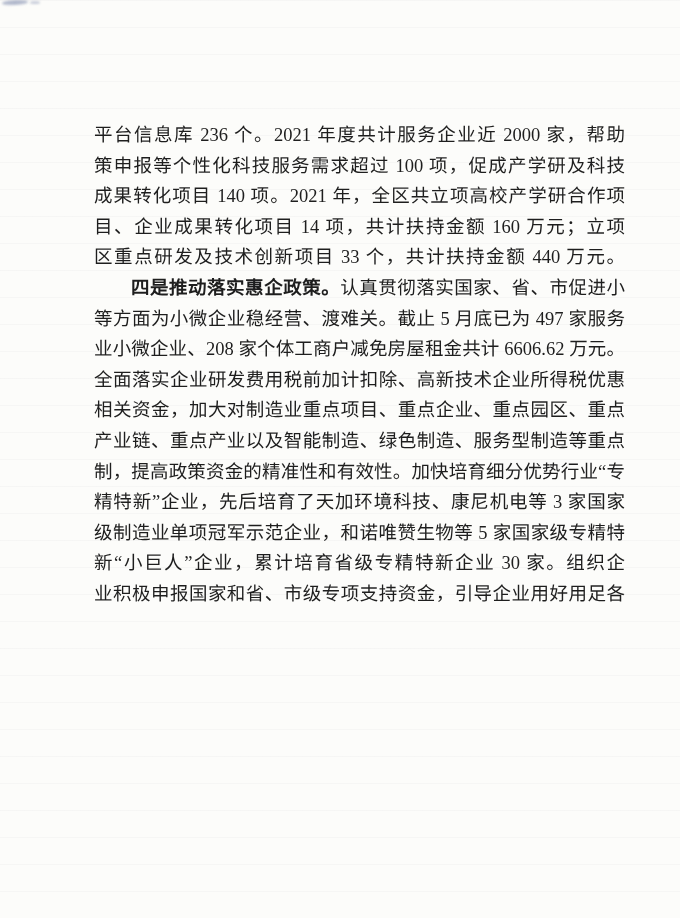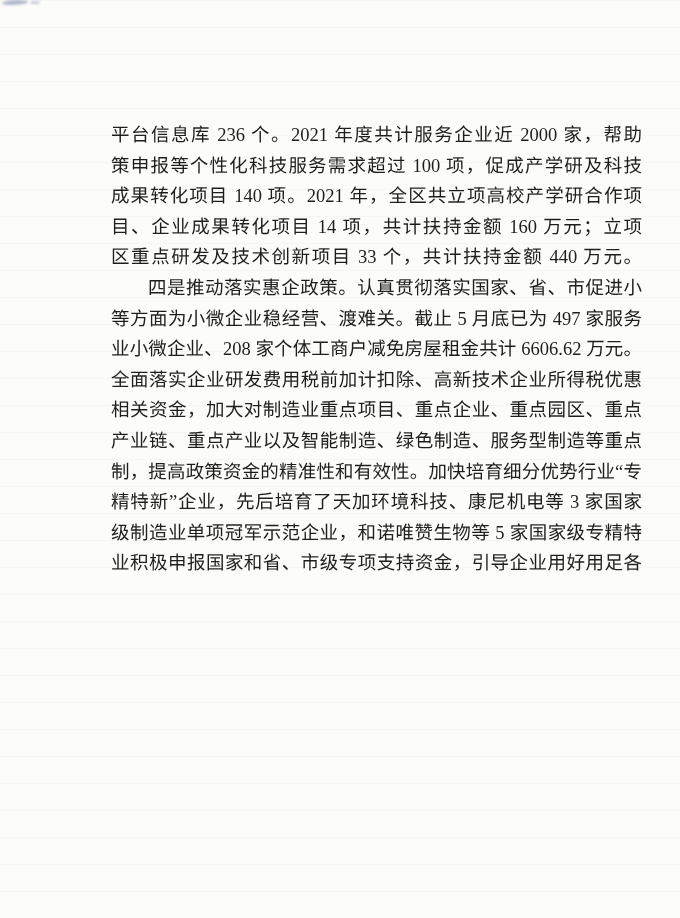--- a/index.html
+++ b/index.html
@@ -51,21 +51,21 @@
     left: 30px;
     top: 1px;
     width: 10px;
     height: 3px;
     background: rgba(105, 120, 160, 0.35);
     border-radius: 50%;
     filter: blur(1px);
   }
   .textblock {
     position: absolute;
-    left: 111px;
+    left: 94px;
     top: 120px;
     width: 531px;
   }
   .tline {
     margin: 0;
     padding: 0;
     height: 30.6px;
     line-height: 30.6px;
     font-size: 18.5px;
     letter-spacing: 0;
@@ -73,21 +73,21 @@
     text-align-last: justify;
     overflow: hidden;
     white-space: normal;
   }
   .indent {
     padding-left: 37px;
     width: 494px;
   }
   .lead {
     font-family: "Liberation Sans", "DejaVu Sans", sans-serif;
-    font-weight: 400;
+    font-weight: 700;
     margin-top: 36px;
   }
 </style>
 </head>
 <body>
 
 <div class="page">
   <div class="scanlines"></div>
   <div class="smudge-a"></div>
   <div class="smudge-b"></div>
@@ -102,15 +102,16 @@
     <p class="tline indent"><span class="lead">四是推动落实惠企政策。</span><span>认真贯彻落实国家、省、市促进小</span></p>
 
     <p class="tline">等方面为小微企业稳经营、渡难关。截止 5 月底已为 497 家服务</p>
     <p class="tline">业小微企业、208 家个体工商户减免房屋租金共计 6606.62 万元。</p>
     <p class="tline">全面落实企业研发费用税前加计扣除、高新技术企业所得税优惠</p>
     <p class="tline">相关资金，加大对制造业重点项目、重点企业、重点园区、重点</p>
     <p class="tline">产业链、重点产业以及智能制造、绿色制造、服务型制造等重点</p>
     <p class="tline">制，提高政策资金的精准性和有效性。加快培育细分优势行业“专</p>
     <p class="tline">精特新”企业，先后培育了天加环境科技、康尼机电等 3 家国家</p>
     <p class="tline">级制造业单项冠军示范企业，和诺唯赞生物等 5 家国家级专精特</p>
+    <p class="tline">新“小巨人”企业，累计培育省级专精特新企业 30 家。组织企</p>
     <p class="tline">业积极申报国家和省、市级专项支持资金，引导企业用好用足各</p>
   </div>
 </div>
 
 </body></html>

